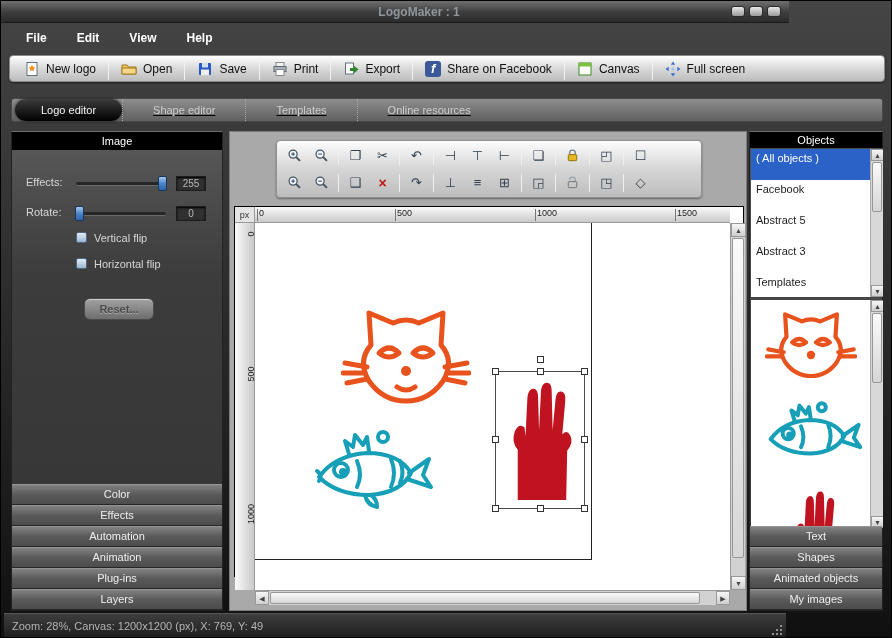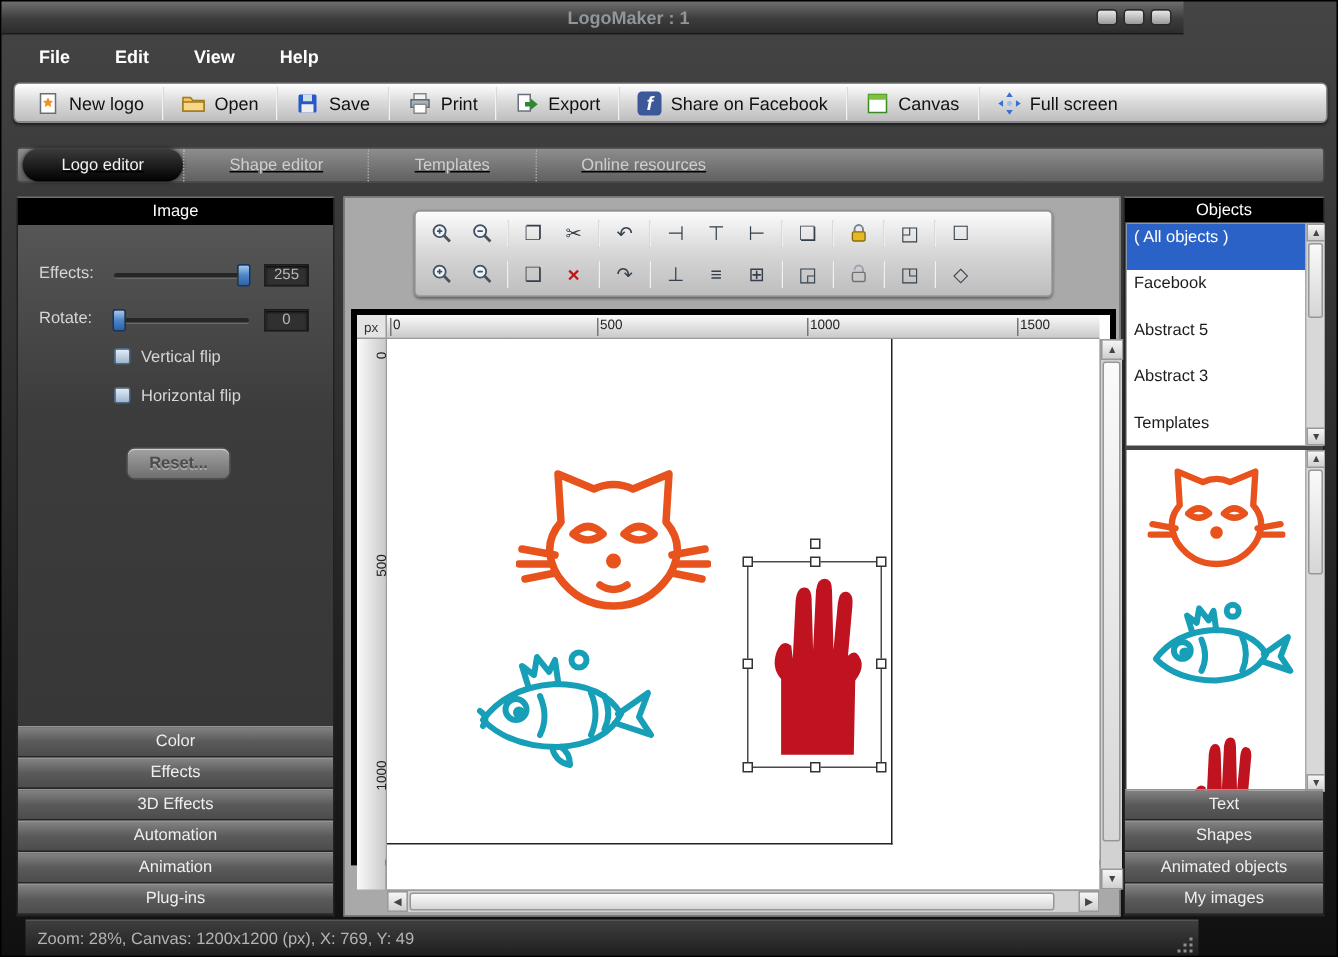--- a/index.html
+++ b/index.html
@@ -81,21 +81,21 @@
     display:flex; flex-direction:column; justify-content:center; gap:2px; padding:2px 4px; }
   .trow { display:flex; align-items:center; height:25px; }
   .tcell { width:27px; height:23px; display:flex; align-items:center; justify-content:center;
     border-radius:2px; }
   .tcell .glyph { font-size:13px; color:#35404c; line-height:1; }
   .tcell .glyph.red { color:#c01818; font-weight:bold; font-size:14px; }
   .tsep { width:1px; height:18px; background:#9c9c9c; border-right:1px solid #f0f0f0; margin:0 3px; }
   .tcell svg { width:15px; height:15px; }
 
   .workspace { left:4px; top:74px; width:510px; height:371px;
-    border:4px solid #000000; background:#fff; }
+    border:1px solid #000000; background:#fff; }
   .ruler-corner { left:0; top:0; width:20px; height:16px; background:#e4e4e4;
     border-right:1px solid #9a9a9a; border-bottom:1px solid #9a9a9a;
     font-size:9px; color:#333; text-align:center; line-height:16px; }
   .h-ruler { left:20px; top:0; width:475px; height:16px;
     background:linear-gradient(#fafafa,#cacaca); border-bottom:1px solid #9a9a9a; }
   .v-ruler { left:0; top:16px; width:20px; height:367px;
     background:linear-gradient(90deg,#fafafa,#cacaca); border-right:1px solid #9a9a9a; }
   .hlabel { top:1px; font-size:9px; color:#222; }
   .hlabel::before { content:""; position:absolute; left:-2px; top:1px; width:1px; height:12px; background:#777; }
   .vlabel { left:3px; font-size:9px; color:#222; transform:rotate(-90deg); transform-origin:center; width:26px; text-align:center; }
@@ -120,21 +120,21 @@
   .obj-list { left:1px; top:17px; width:132px; height:148px; background:#fff; overflow:hidden; }
   .obj-item { height:31px; line-height:18px; font-size:11px; color:#1c1c1c; padding-left:5px; width:119px; }
   .obj-item.selected { background:#2a62c8; color:#fff; }
   .list-sb { position:absolute; right:0; top:0; width:13px; height:100%; background:#d8d8d8; border-left:1px solid #aaa; }
   .list-sb .sb-btn { width:13px; height:12px; line-height:11px; }
   .thumbs { left:1px; top:168px; width:132px; height:228px; background:#fff; overflow:hidden; }
   .rp-buttons { left:0; bottom:0; width:100%; }
   .rp-buttons .panelbtn { border-left:none; border-right:none; }
 
   
-  .statusbar { left:16px; top:612px; width:782px; height:26px;
+  .statusbar { left:3px; top:612px; width:782px; height:26px;
     background:linear-gradient(#3e3e3e,#1c1c1c); border-top:1px solid #555;
     color:#b4b4b4; font-size:11px; line-height:24px; padding-left:8px; }
   .grip { position:absolute; right:4px; bottom:12px; width:2px; height:2px; background:#8f8f8f;
     box-shadow:0 4px #8f8f8f, 0 8px #8f8f8f, -4px 4px #8f8f8f, -4px 8px #8f8f8f, -8px 8px #8f8f8f; }
 
   svg { display:block; }
   .obj-svg { position:absolute; }
 </style>
 </head>
 <body>
@@ -246,24 +246,24 @@
   <span class="abs ctl-label" style="left:82px;top:100px;">Vertical flip</span>
 
   <div class="abs checkbox" style="left:64px;top:126px;"></div>
   <span class="abs ctl-label" style="left:82px;top:126px;">Horizontal flip</span>
 
   <div class="abs reset-btn" style="left:72px;top:166px;">Reset...</div>
 
   <div class="abs accordion">
     <div class="panelbtn">Color</div>
     <div class="panelbtn">Effects</div>
-    <div class="panelbtn">3D Effects</div>
     <div class="panelbtn">Automation</div>
     <div class="panelbtn">Animation</div>
     <div class="panelbtn">Plug-ins</div>
+    <div class="panelbtn">Layers</div>
   </div>
 </div>
 
 <div class="abs center-area">
 
   <div class="abs canvas-toolbar">
     <div class="trow">
       <div class="tcell">
           <svg viewBox="0 0 16 16">
             <circle cx="6.5" cy="6.5" r="4.3" fill="#eef5fc" stroke="#45525e" stroke-width="1.3"></circle>

